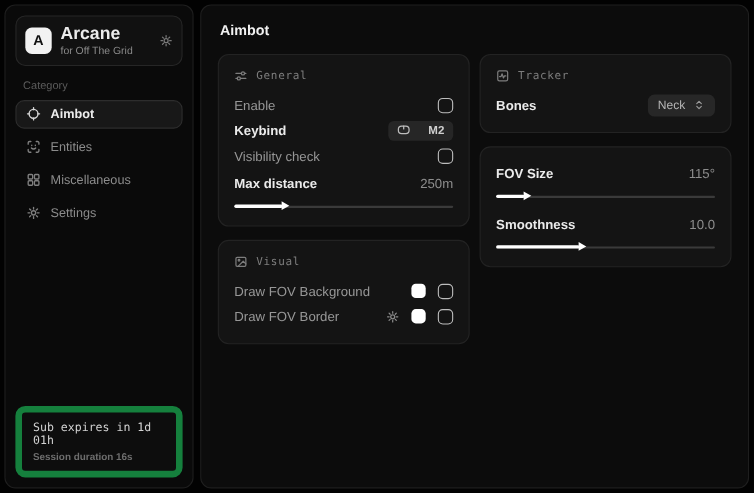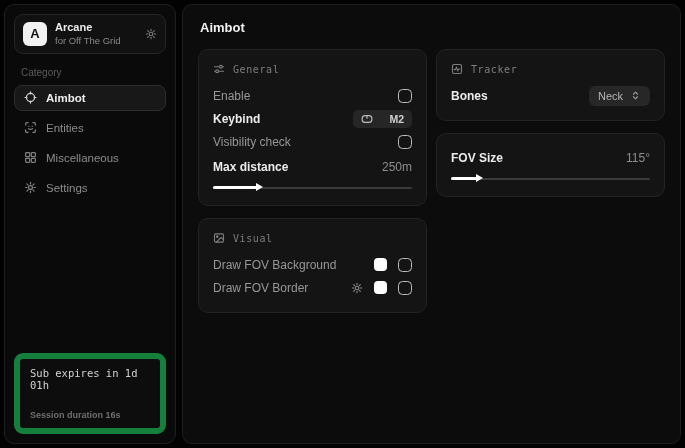--- a/index.html
+++ b/index.html
@@ -9,38 +9,38 @@
 
   
   .sidebar { width:172px; flex:none; background:#0a0a0a; border:1px solid #1e1e1e;
              border-radius:10px; display:flex; flex-direction:column; padding:9px; }
   .brand-card { border:1px solid #262626; background:#111111; border-radius:9px;
                 padding:6px 8px; display:flex; align-items:center; gap:8px; }
   .logo { width:24px; height:24px; background:#f2f2f2; color:#111; border-radius:6px;
           display:flex; align-items:center; justify-content:center;
           font-weight:bold; font-size:13px; flex:none; }
   .brand-text { display:flex; flex-direction:column; line-height:1.25; min-width:0; }
-  .brand-title { font-size:11px; font-weight:700; color:#ececec; }
+  .brand-title { font-size:16px; font-weight:700; color:#ececec; }
   .brand-sub { font-size:9.5px; color:#8a8a8a; white-space:nowrap; }
   .brand-gear { margin-left:auto; display:flex; color:#7a7a7a; }
 
   .category-label { font-size:10px; color:#5c5c5c; margin:13px 7px 7px; }
 
   .nav { display:flex; flex-direction:column; gap:4px; }
   .nav-item { display:flex; align-items:center; gap:9px; padding:6px 9px; height:26px;
               border-radius:8px; border:1px solid transparent; color:#8c8c8c;
               font-size:11.5px; cursor:pointer; }
   .nav-item .nicon { display:flex; color:#808080; }
   .nav-item.active { background:#181818; border-color:#2d2d2d; color:#ededed; font-weight:600; }
   .nav-item.active .nicon { color:#d8d8d8; }
 
   .sidebar-footer { margin-top:auto; border:6px solid #15803d; border-radius:9px;
                     padding:8px 10px; background:#0d0d0d; }
   .expiry { font-family:"DejaVu Sans Mono", monospace; font-size:10.5px; color:#d2d2d2; }
-  .session { font-size:9px; color:#6e6e6e; margin-top:19px; font-weight:600; }
+  .session { font-size:9px; color:#6e6e6e; margin-top:3px; font-weight:600; }
 
   
   .main { flex:1; background:#0c0c0c; border:1px solid #1e1e1e; border-radius:10px;
           padding:13px 15px; display:flex; flex-direction:column; }
   .main-title { font-size:13px; font-weight:700; color:#f1f1f1; margin:2px 2px 14px; }
   .columns { display:flex; gap:9px; align-items:flex-start; }
   .col { flex:1; display:flex; flex-direction:column; gap:12px; min-width:0; }
 
   .card { background:#141414; border:1px solid #232323; border-radius:10px;
           padding:10px 14px 13px; }
@@ -54,21 +54,21 @@
   .lbl.bright { color:#ebebeb; font-weight:600; }
   .lbl.dim { color:#979797; }
   .val { font-size:12px; color:#8d8d8d; }
 
   .checkbox { width:14px; height:14px; border:1.5px solid #bdbdbd; border-radius:4.5px;
               background:transparent; cursor:pointer; flex:none; }
   .swatch { width:13px; height:13px; border-radius:4px; cursor:pointer; flex:none; }
   .controls { display:flex; align-items:center; gap:11px; }
   .row-gear { display:flex; color:#8a8a8a; cursor:pointer; }
 
-  .keybind-badge { display:flex; align-items:center; gap:16px; background:#262626;
+  .keybind-badge { display:flex; gap:16px; background:#262626;
                    border-radius:5px; padding:3px 8px; color:#cfcfcf; font-size:10.5px;
                    font-weight:600; cursor:pointer; }
   .keybind-badge .kicon { display:flex; color:#bdbdbd; }
 
   .select { display:flex; align-items:center; gap:7px; background:#272727;
             border-radius:6px; padding:4px 9px; color:#b5b5b5; font-size:11px;
             cursor:pointer; }
   .select .sicon { display:flex; color:#9a9a9a; }
 
   .slider { position:relative; height:9px; margin-top:5px; cursor:pointer; }
@@ -282,18 +282,30 @@
               <span class="val">115°</span>
             </div>
             <div class="slider">
               <div class="slider-track"></div>
               <div class="slider-fill" style="width: 13%;">
                 <div class="slider-thumb"></div>
               </div>
             </div>
           </div>
 
+          <div class="slider-group">
+            <div class="row">
+              <span class="lbl bright">Smoothness</span>
+              <span class="val">10.0</span>
+            </div>
+            <div class="slider">
+              <div class="slider-track"></div>
+              <div class="slider-fill" style="width: 38%;">
+                <div class="slider-thumb"></div>
+              </div>
+            </div>
+          </div>
         </div>
 
       </div>
     </div>
   </div>
 </div>
 
 </body></html>

